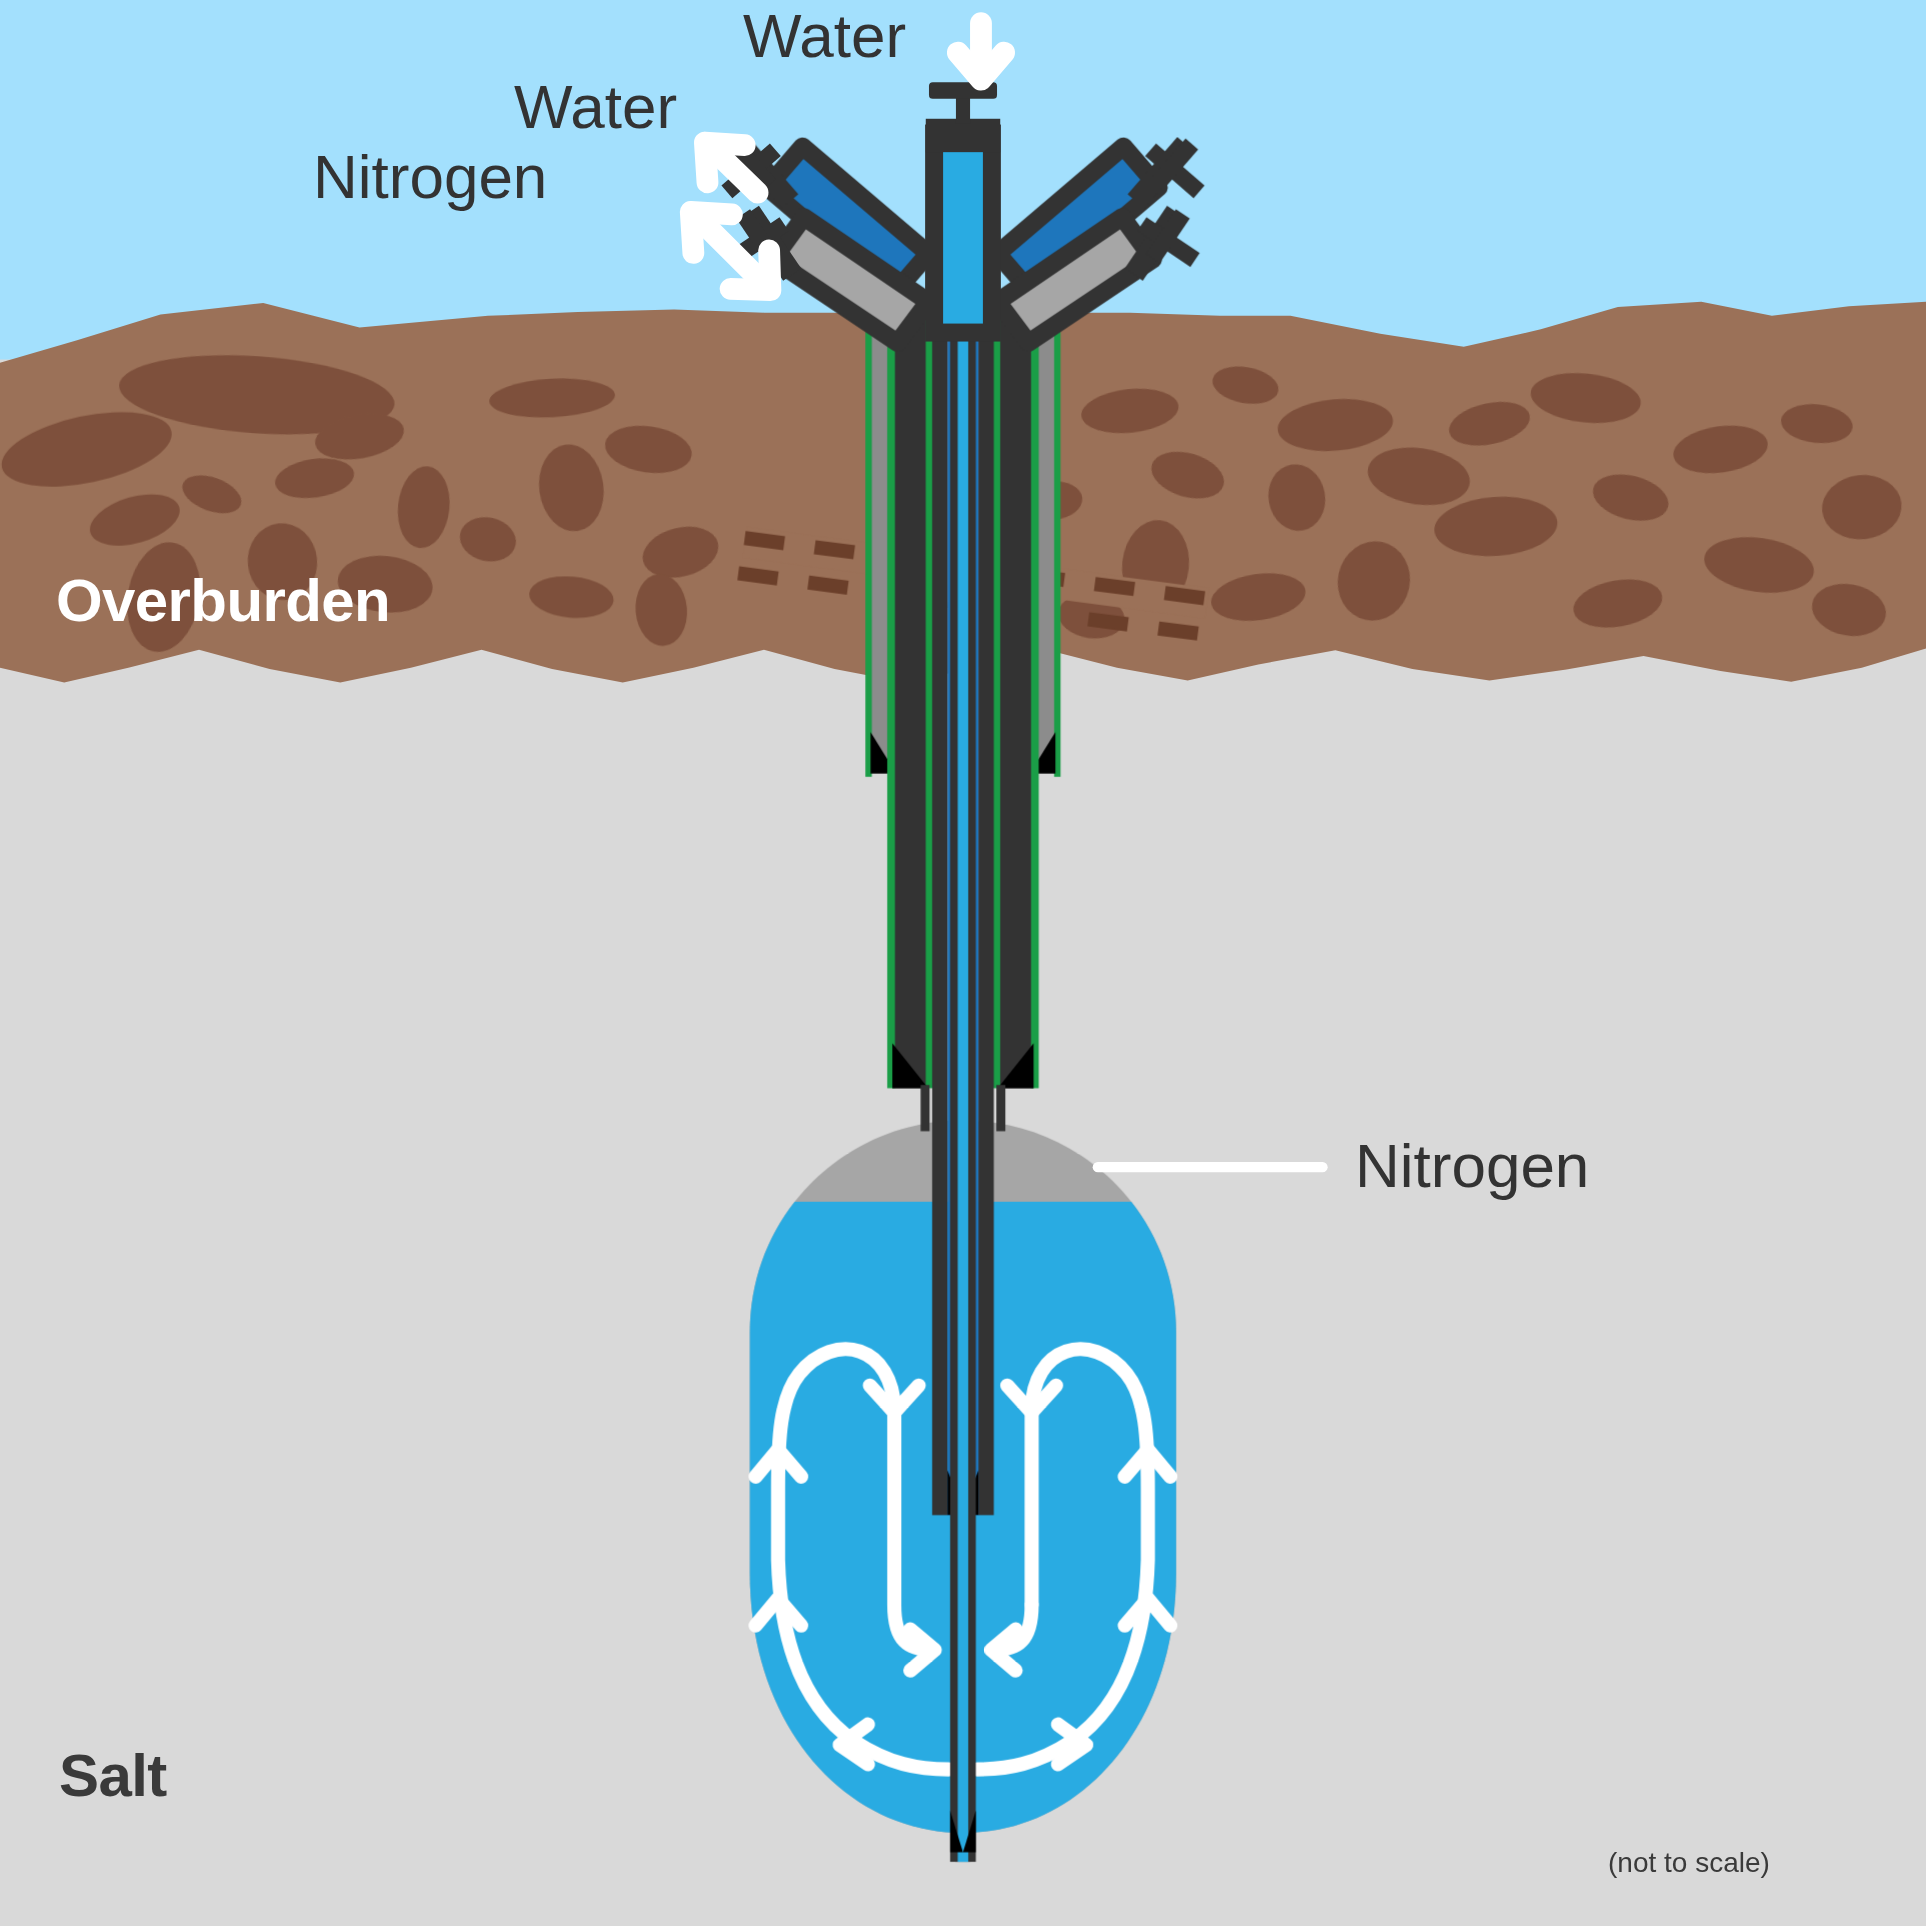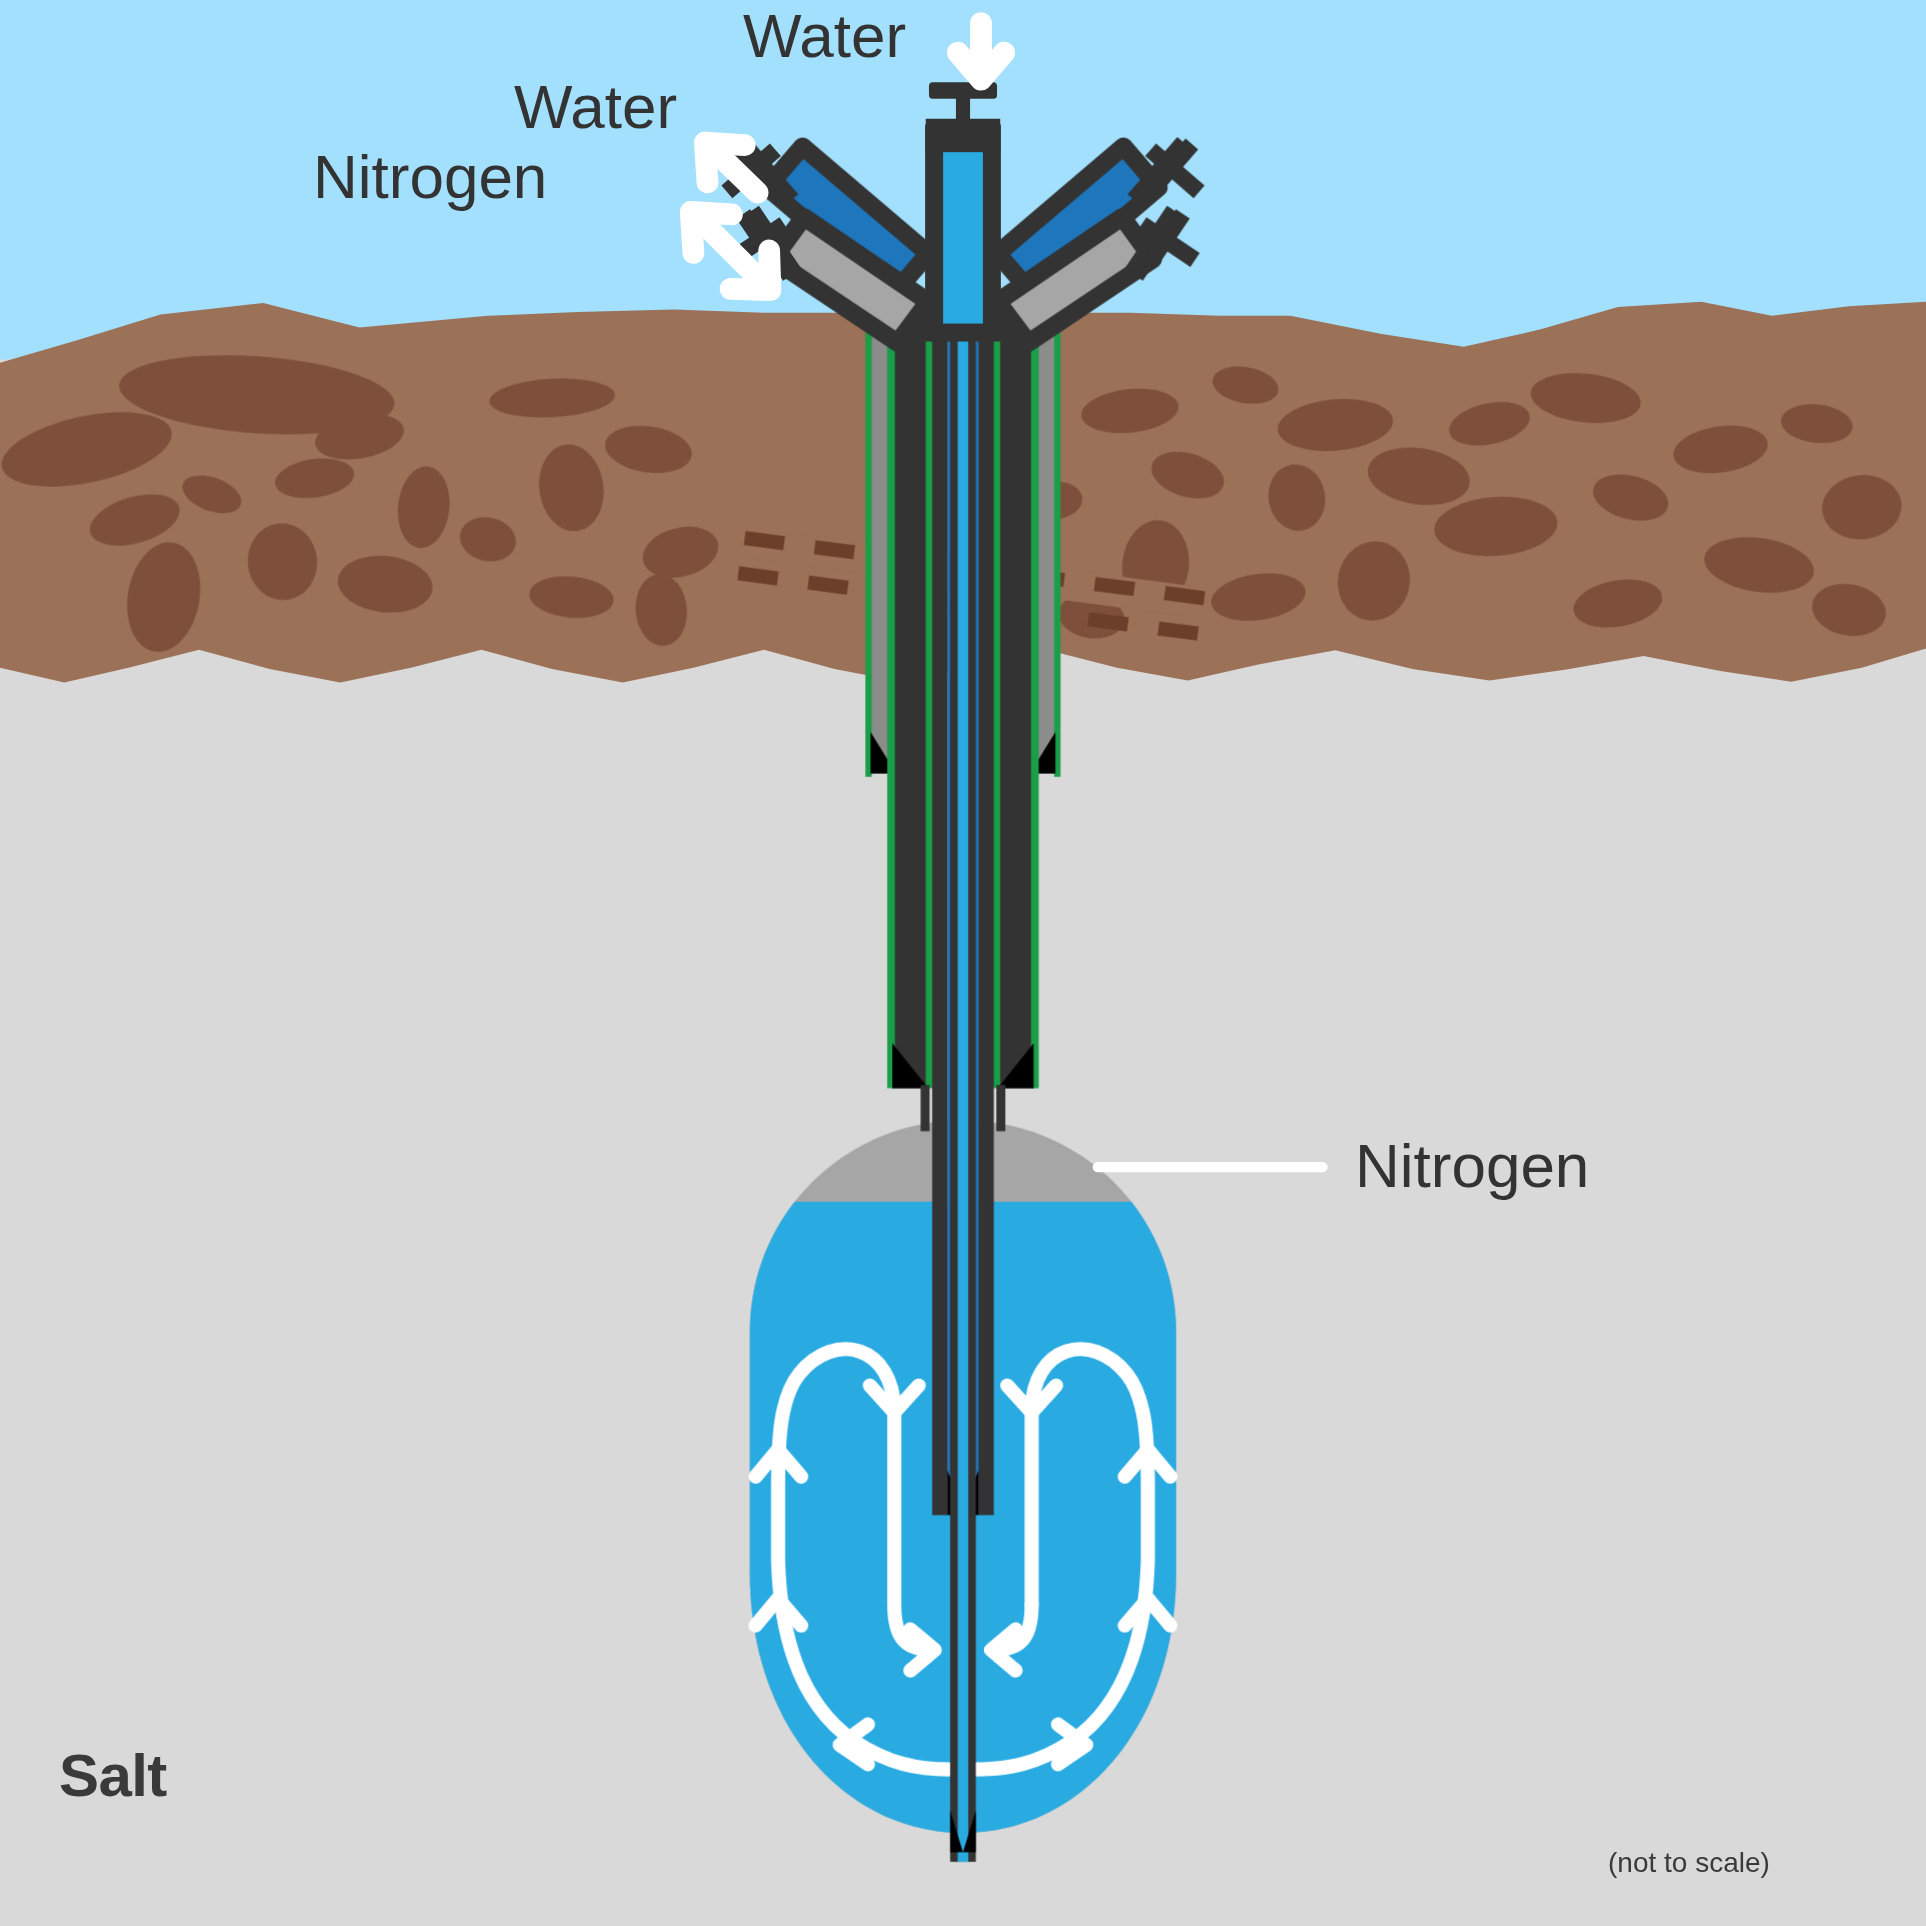--- a/index.html
+++ b/index.html
@@ -256,20 +256,21 @@
     <line x1="1710" y1="1818" x2="2060" y2="1818" stroke="#ffffff" stroke-width="16" stroke-linecap="round"></line>
 
   </svg>
 
   <div class="lbl" id="label-water">Water</div>
 
   <div class="lbl" id="label-brine">Water</div>
 
   <div class="lbl" id="label-nitrogen-head">Nitrogen</div>
 
+  <div class="lbl" id="label-overburden">Overburden</div>
 
   <div class="lbl" id="label-nitrogen-cavern">Nitrogen</div>
 
   <div class="lbl" id="label-salt">Salt</div>
 
   <div class="lbl" id="label-notscale">(not to scale)</div>
 
 </div>
 
 

